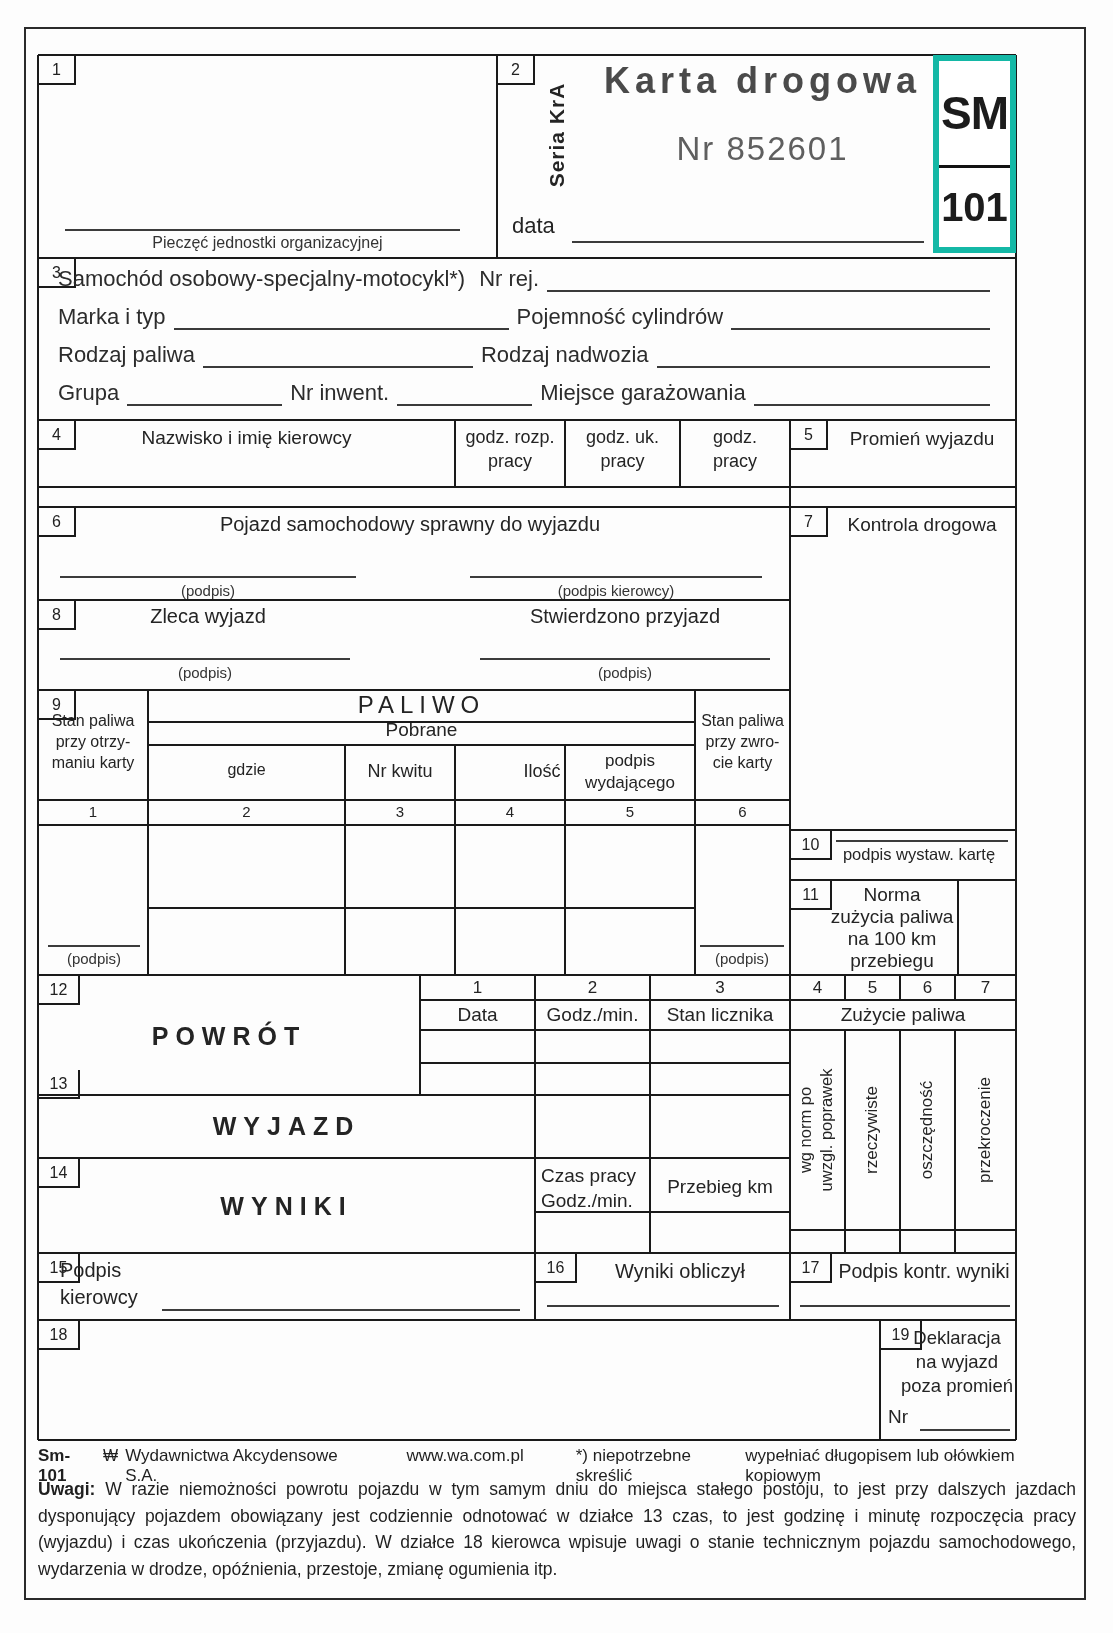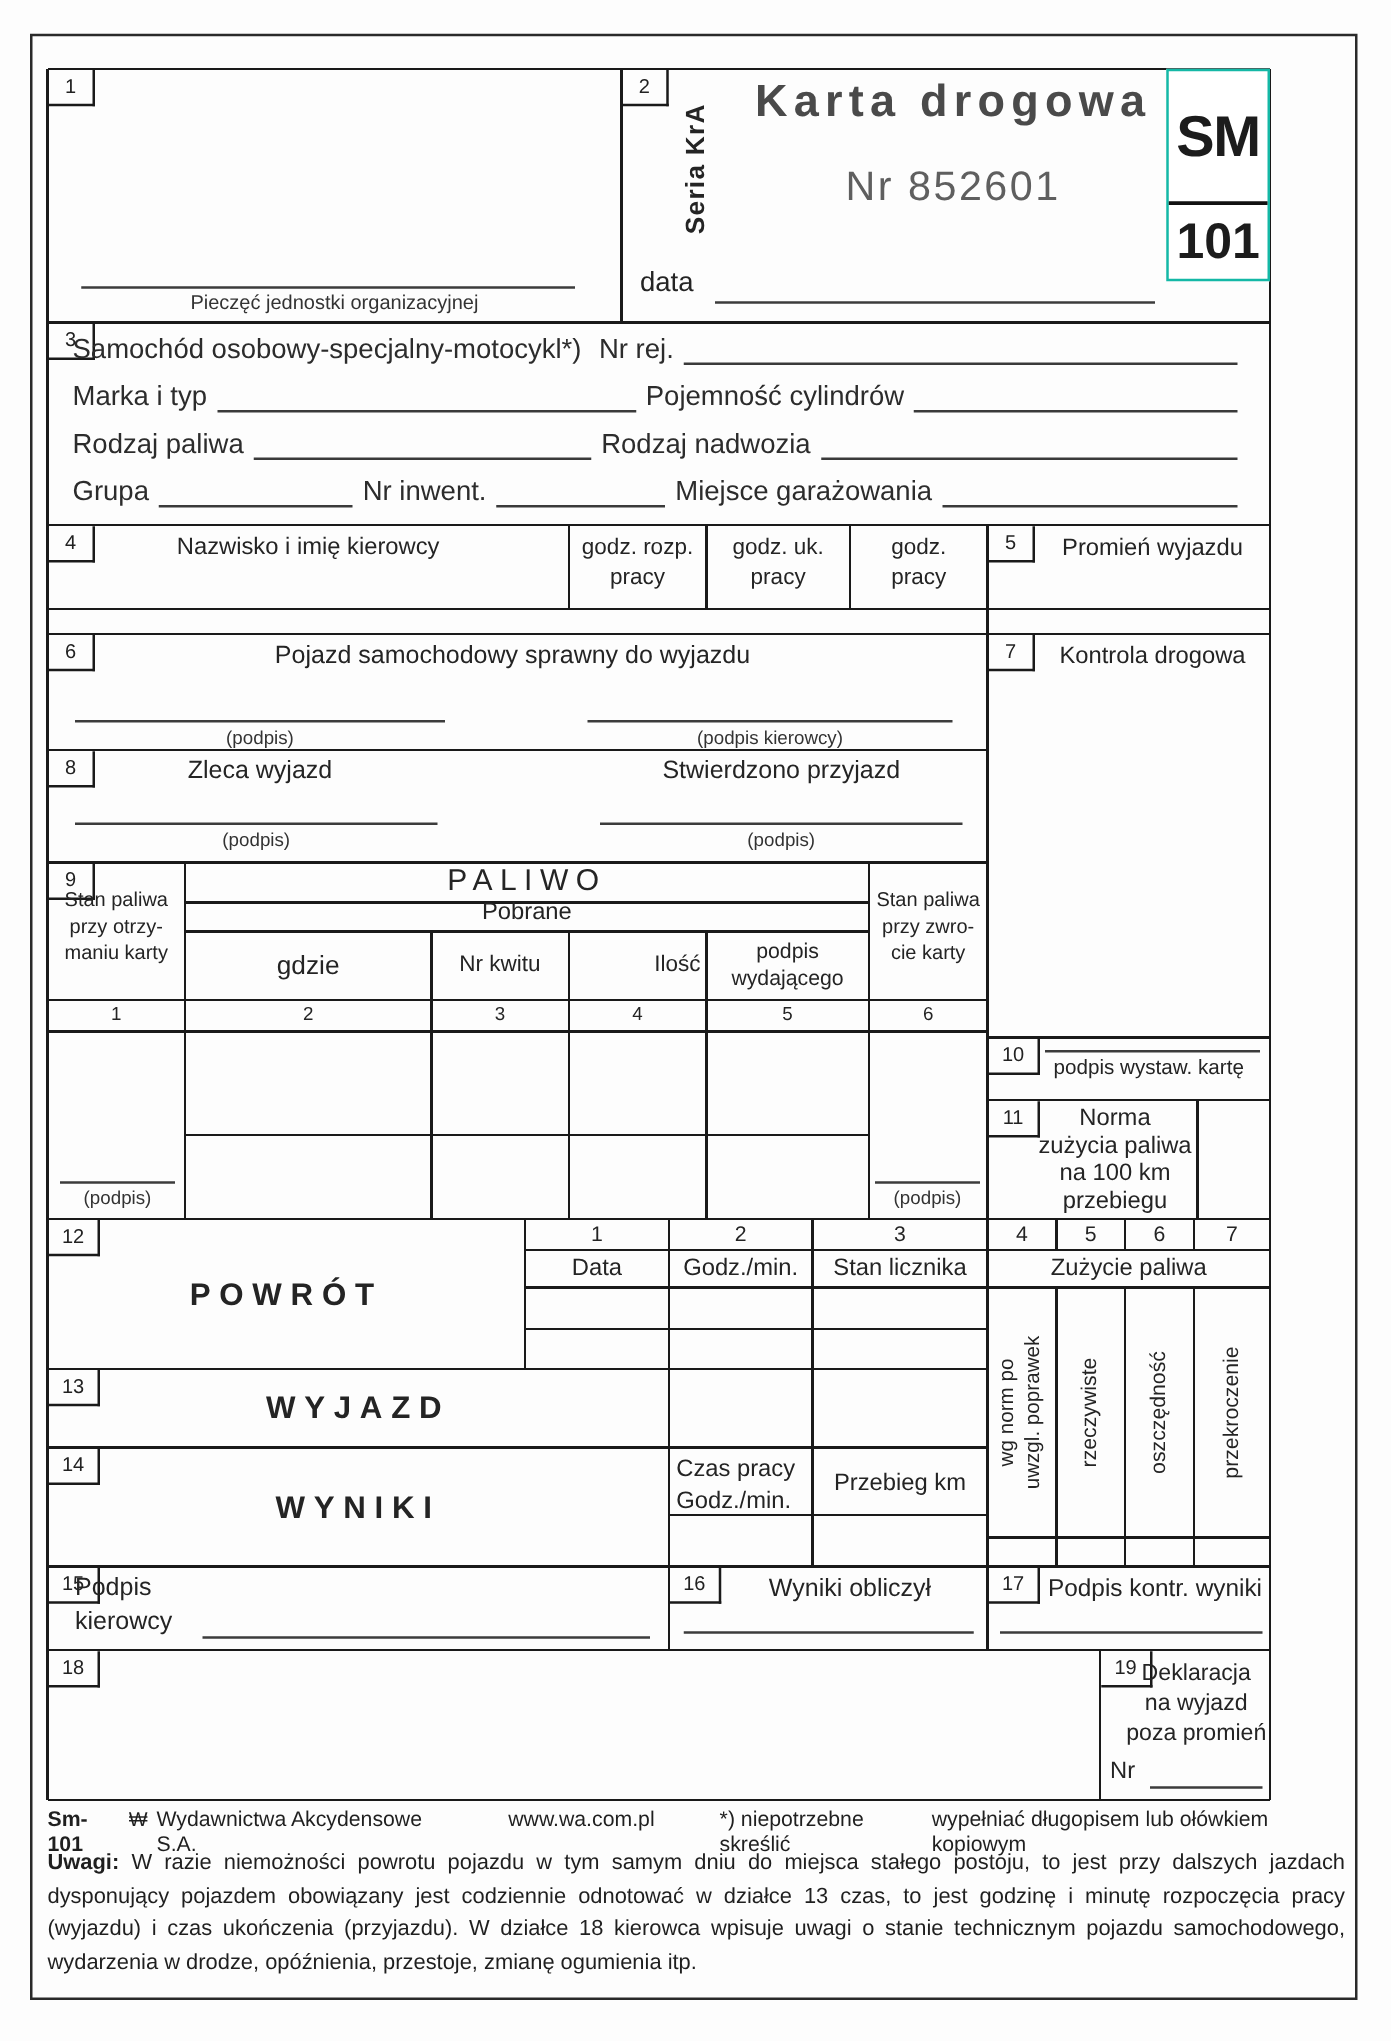--- a/index.html
+++ b/index.html
@@ -9,21 +9,21 @@
   .t{position:absolute;font-family:"Liberation Sans",sans-serif;color:#242424;white-space:nowrap;}
   .c{text-align:center;}
   .pre{white-space:pre-line;}
   .b{font-weight:bold;}
   .line{position:absolute;height:2px;background:#3c3c3c;}
   .tag{position:absolute;box-sizing:border-box;display:flex;align-items:center;justify-content:center;width:37px;height:29px;border-right:2px solid #1a1a1a;border-bottom:2px solid #1a1a1a;font-size:16px;color:#222;font-family:"Liberation Sans",sans-serif;}
   .tag.w{width:41px;}
   .vrow{position:absolute;left:58px;width:940px;display:flex;align-items:flex-end;font-size:22px;color:#2c2c2c;}
   .vrow .fill{border-bottom:2px solid #3a3a3a;height:24px;margin:0 8px;min-width:40px;}
   .vrow .fx{flex:1;}
-  .smbox{position:absolute;left:933px;top:55px;width:83px;height:170px;border:2px solid #14b8a6;box-sizing:border-box;display:flex;flex-direction:column;background:#fff;}
+  .smbox{position:absolute;left:933px;top:55px;width:83px;height:198px;border:6px solid #14b8a6;box-sizing:border-box;display:flex;flex-direction:column;background:#fff;}
   .smbox .smtop{flex:0 0 104px;border-bottom:3px solid #111;display:flex;align-items:center;justify-content:center;font-size:46px;font-weight:bold;color:#1c1c1c;letter-spacing:-1px;}
   .smbox .smbot{flex:1;display:flex;align-items:center;justify-content:center;font-size:40px;font-weight:bold;color:#1c1c1c;}
   .rot{transform:rotate(-90deg);}
   .footrow{position:absolute;left:38px;right:32px;top:1446px;display:flex;align-items:baseline;font-size:17px;color:#1f1f1f;}
   .remarks{position:absolute;left:38px;top:1476px;width:1038px;font-size:17.5px;line-height:1.52;color:#1f1f1f;text-align:justify;font-family:"Liberation Sans",sans-serif;}
 </style>
 </head>
 <body>
 
 <div class="page">
@@ -87,21 +87,21 @@
   <div class="tag" style="left:39px;top:259px;">3</div>
   <div class="tag" style="left:39px;top:421px;">4</div>
   <div class="tag" style="left:791px;top:421px;">5</div>
   <div class="tag" style="left:39px;top:508px;">6</div>
   <div class="tag" style="left:791px;top:508px;">7</div>
   <div class="tag" style="left:39px;top:601px;">8</div>
   <div class="tag" style="left:39px;top:691px;">9</div>
   <div class="tag w" style="left:791px;top:831px;">10</div>
   <div class="tag w" style="left:791px;top:881px;">11</div>
   <div class="tag w" style="left:39px;top:976px;">12</div>
-  <div class="tag w" style="left:39px;top:1096px;">13</div>
+  <div class="tag w" style="left:39px;top:1070px;">13</div>
   <div class="tag w" style="left:39px;top:1159px;">14</div>
   <div class="tag w" style="left:39px;top:1254px;">15</div>
   <div class="tag w" style="left:536px;top:1254px;">16</div>
   <div class="tag w" style="left:791px;top:1254px;">17</div>
   <div class="tag w" style="left:39px;top:1321px;">18</div>
   <div class="tag w" style="left:881px;top:1321px;">19</div>
 
   <div class="line" style="left:65px;top:229px;width:395px;"></div>
   <div class="t c" style="left:38px;top:234px;width:459px;font-size:16px;color:#333;">Pieczęć jednostki organizacyjnej</div>
   <div class="t c rot b" style="left:483px;top:122px;width:150px;height:26px;font-size:21px;letter-spacing:1px;">Seria KrA</div>
@@ -161,21 +161,21 @@
   <div class="line" style="left:60px;top:658px;width:290px;"></div>
   <div class="t c" style="left:60px;top:664px;width:290px;font-size:15px;color:#333;">(podpis)</div>
   <div class="line" style="left:480px;top:658px;width:290px;"></div>
   <div class="t c" style="left:480px;top:664px;width:290px;font-size:15px;color:#333;">(podpis)</div>
 
   <div class="t c" style="left:148px;top:691px;width:547px;font-size:24px;letter-spacing:6px;">PALIWO</div>
   <div class="t c pre" style="left:40px;top:710px;width:106px;font-size:16px;line-height:21px;">Stan paliwa
 przy otrzy-
 maniu karty</div>
   <div class="t c" style="left:148px;top:719px;width:547px;font-size:19px;">Pobrane</div>
-  <div class="t c" style="left:150px;top:761px;width:193px;font-size:21px;">gdzie</div>
+  <div class="t c" style="left:150px;top:761px;width:193px;font-size:16px;">gdzie</div>
   <div class="t c" style="left:347px;top:761px;width:106px;font-size:18px;">Nr kwitu</div>
   <div class="t c" style="left:457px;top:761px;width:106px;font-size:18px;padding-left:32px;">Ilość</div>
   <div class="t c pre" style="left:567px;top:750px;width:126px;font-size:17px;line-height:22px;">podpis
 wydającego</div>
   <div class="t c pre" style="left:697px;top:710px;width:91px;font-size:16px;line-height:21px;">Stan paliwa
 przy zwro-
 cie karty</div>
   <div class="t c" style="left:38px;top:803px;width:110px;font-size:15px;">1</div>
   <div class="t c" style="left:148px;top:803px;width:197px;font-size:15px;">2</div>
   <div class="t c" style="left:345px;top:803px;width:110px;font-size:15px;">3</div>

